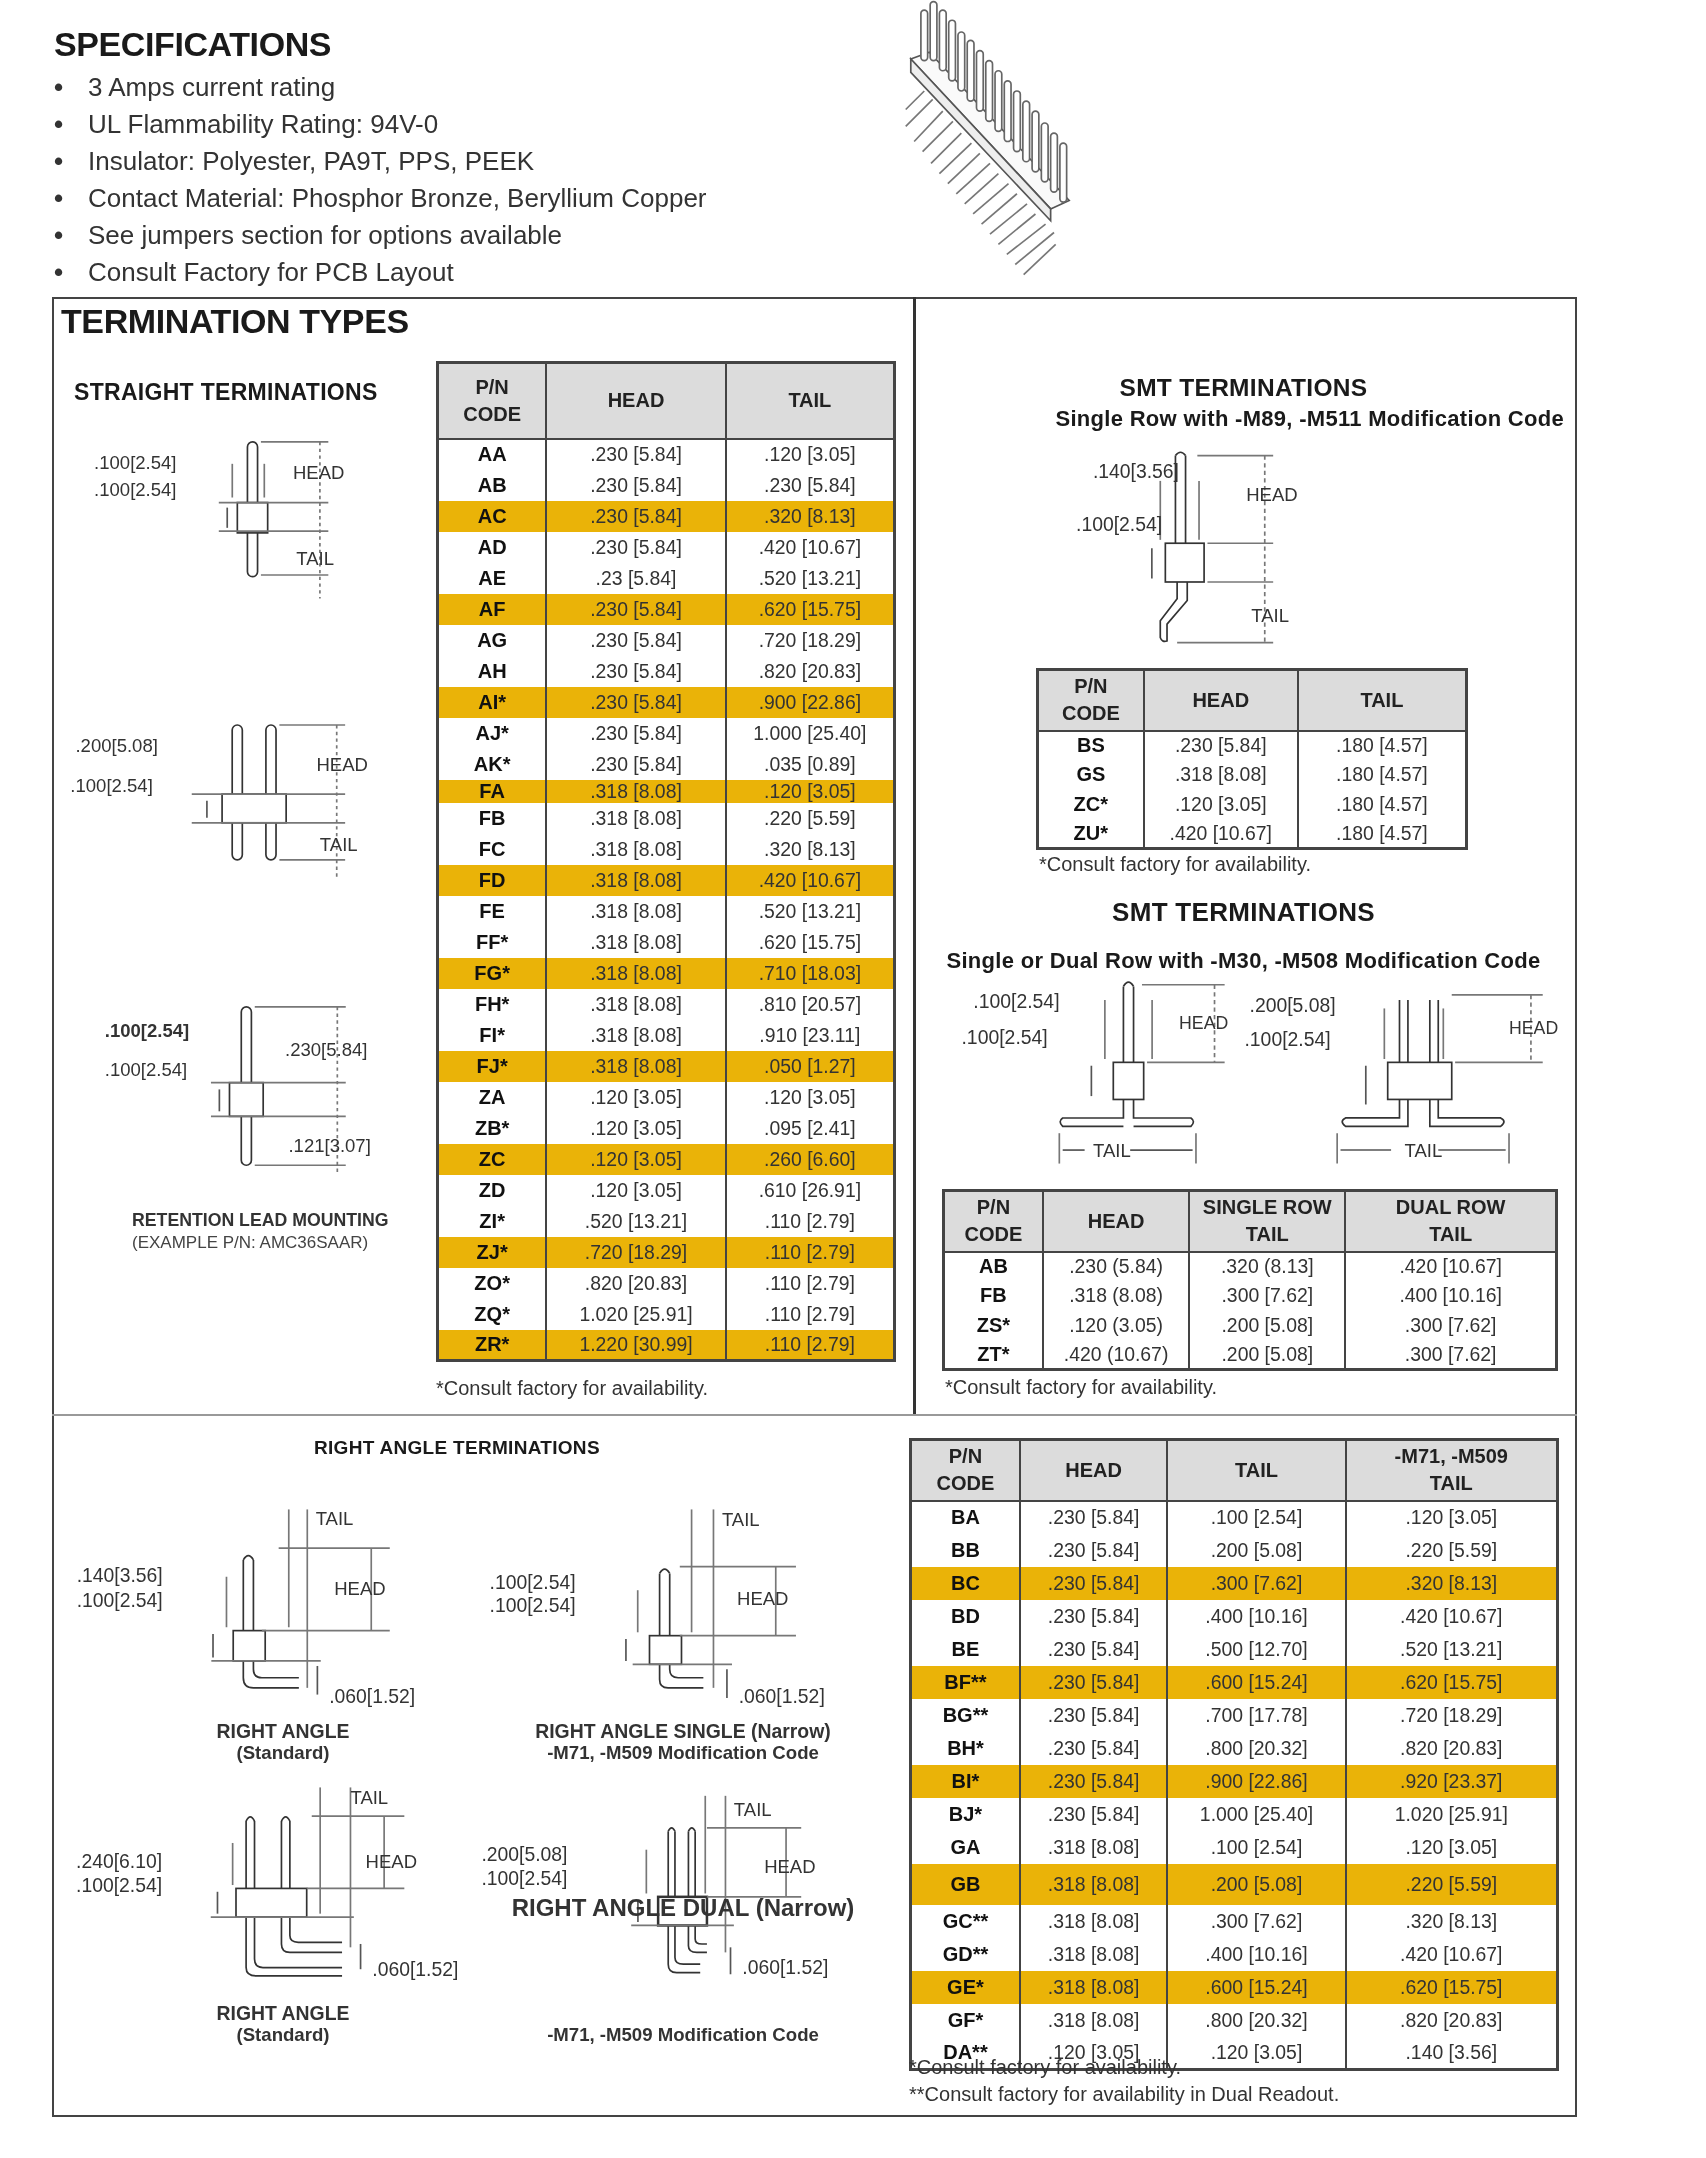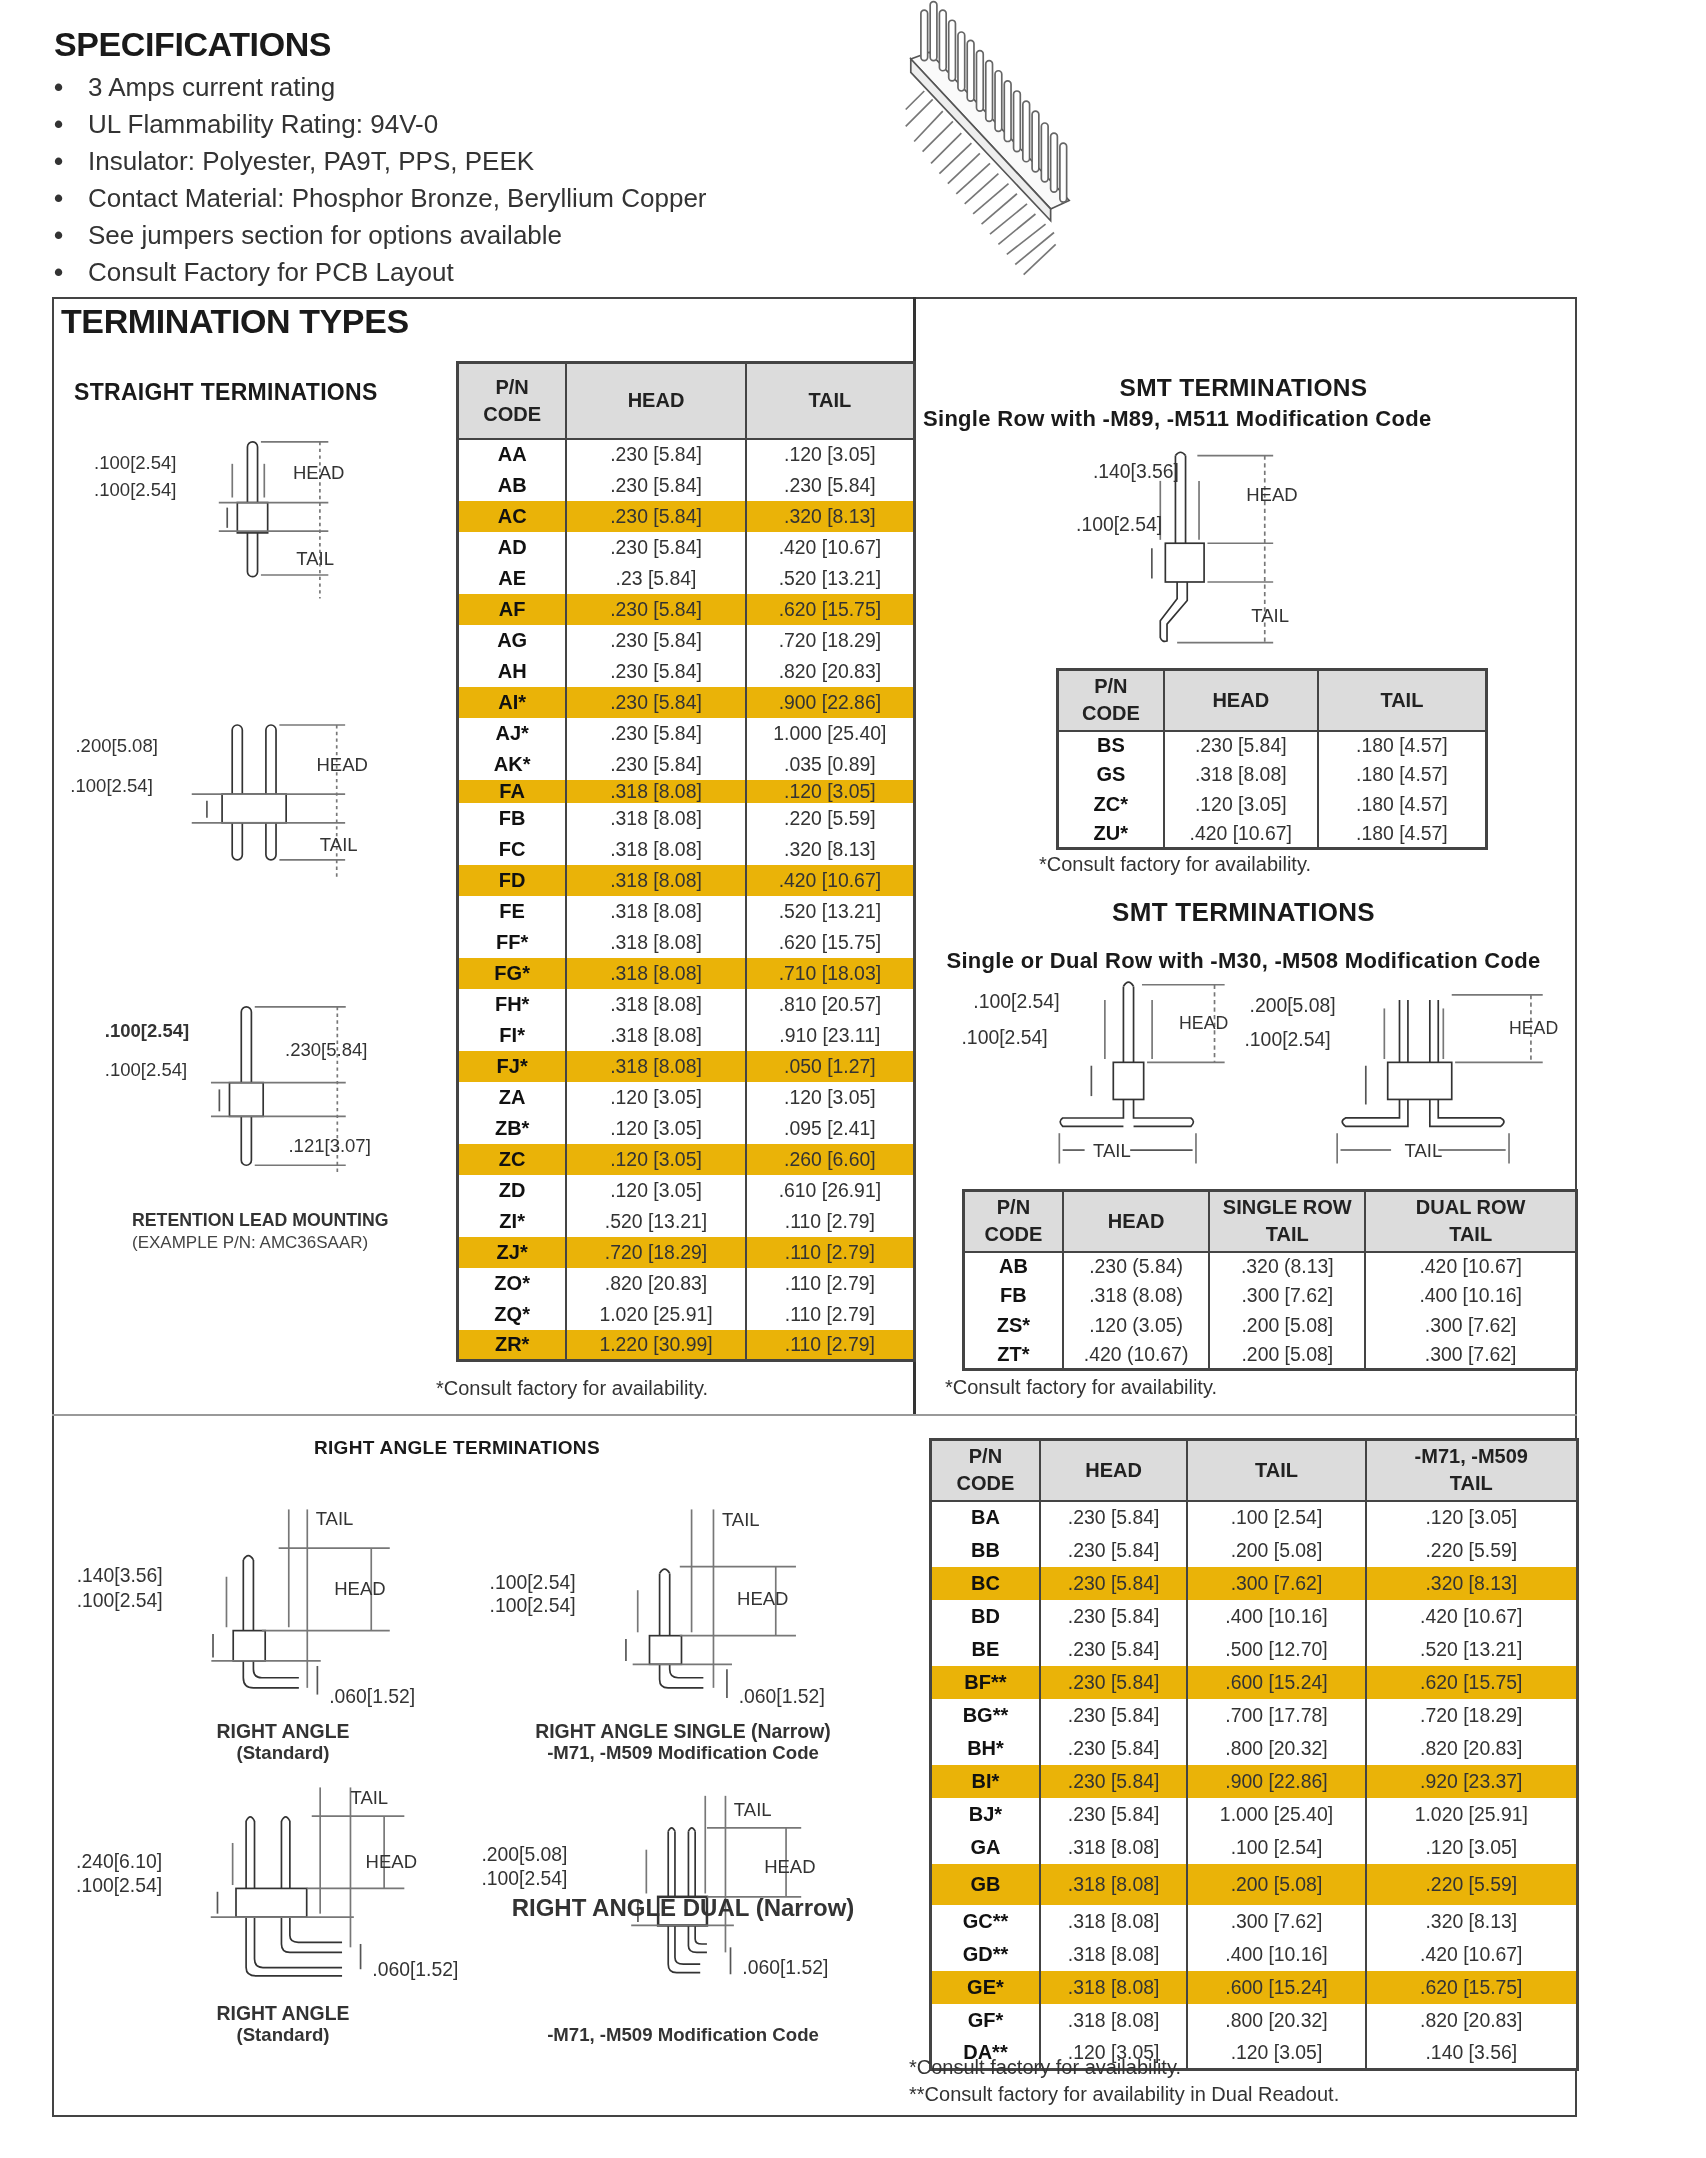--- a/index.html
+++ b/index.html
@@ -11,21 +11,21 @@
   .spec-list li { height:37px; line-height:37px; white-space:nowrap; }
   .spec-list li .bullet { display:inline-block; width:34px; font-weight:bold; }
   .frame { left:52px; top:297px; width:1525px; height:1820px; border:2.5px solid #444; box-sizing:border-box; }
   .divider-v { left:913px; top:297px; width:2.5px; height:1118px; background:#333; }
   .divider-h { left:52px; top:1414px; width:1525px; height:1.7px; background:#999; }
   .term-title { left:61px; top:302px; font-size:34px; font-weight:bold; letter-spacing:-0.4px; }
   .sub-title { font-size:23px; font-weight:bold; letter-spacing:0.3px; white-space:nowrap; }
   .sub-caption { font-size:21px; font-weight:bold; color:#333; white-space:nowrap; text-align:center; }
   .small-caption { font-size:17px; color:#444; white-space:nowrap; }
 
-  table.spec { position:absolute; border-collapse:collapse; border:3.4px solid #444; background:#fff;margin-left:20px; }
+  table.spec { position:absolute; border-collapse:collapse; border:3.4px solid #444; background:#fff; }
   table.spec th { background:#dcdcdc; font-size:20px; font-weight:bold; color:#222;
                   border-right:2.5px solid #444; border-bottom:2.5px solid #444; line-height:27px; padding:1.7px 3.4px; }
   table.spec th:last-child { border-right:none; }
   table.spec td { font-size:19.4px; color:#333; border-right:2.5px solid #444; padding:0 5px; white-space:nowrap; }
   table.spec td:last-child { border-right:none; }
   table.spec td.code { font-weight:bold; color:#111; text-align:center; font-size:20px; }
   table.spec td.val { text-align:center; }
   table.spec tr.shade td { background:#eab308; }
   .footnote { font-size:20px; color:#333; white-space:nowrap; }
 
@@ -315,21 +315,21 @@
       <tr class="shade" style="height: 31px;">
         <td class="code">ZR*</td>
         <td class="val">1.220  [30.99]</td>
         <td class="val">.110  [2.79]</td>
       </tr>
     </tbody>
 </table>
 <div class="abs footnote" style="left:436px; top:1377px;">*Consult factory for availability.</div>
 
 <div class="abs sub-title" style="left:923px; top:374px; width:641px; text-align:center; font-size:24.5px;">SMT TERMINATIONS</div>
-<div class="abs sub-title" style="left:923px; top:406px; width:641px; text-align:left; font-size:22px;">Single Row with -M89, -M511 Modification Code</div>
+<div class="abs sub-title" style="left:923px; top:406px; width:641px; text-align:right; font-size:22px;">Single Row with -M89, -M511 Modification Code</div>
 
 <svg class="draw" style="left:1012px; top:447px;" width="337" height="211" viewBox="0 0 400 250">
   <g stroke="#333" stroke-width="2" fill="none">
     <path d="M 194 10 L 194 130 M 206 10 L 206 130"></path>
     <path d="M 194 10 Q 200 2 206 10"></path>
     <rect x="182" y="114" width="46" height="46" fill="#fff"></rect>
     <path d="M 196 160 L 196 180 L 176 206 L 176 226 Q 178 232 184 230 L 184 210 L 208 182 L 208 160"></path>
     <line x1="220" y1="10" x2="310" y2="10" stroke="#777"></line>
     <line x1="232" y1="114" x2="310" y2="114" stroke="#777"></line>
     <line x1="232" y1="160" x2="310" y2="160" stroke="#777"></line>

